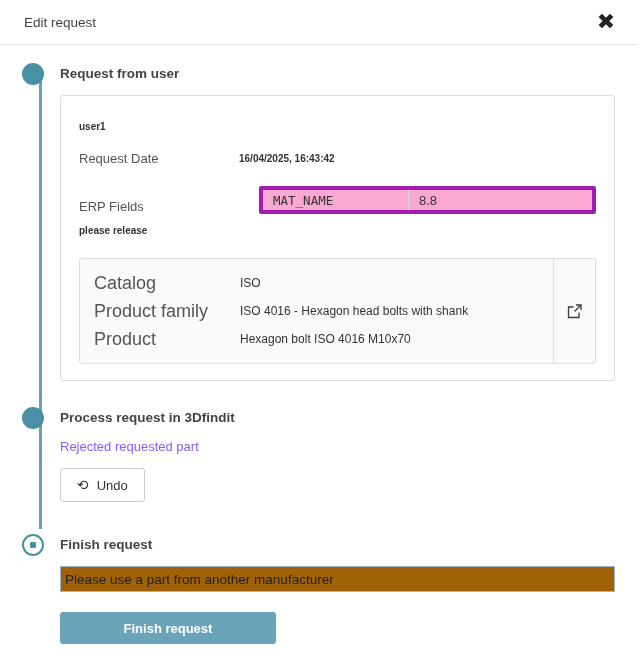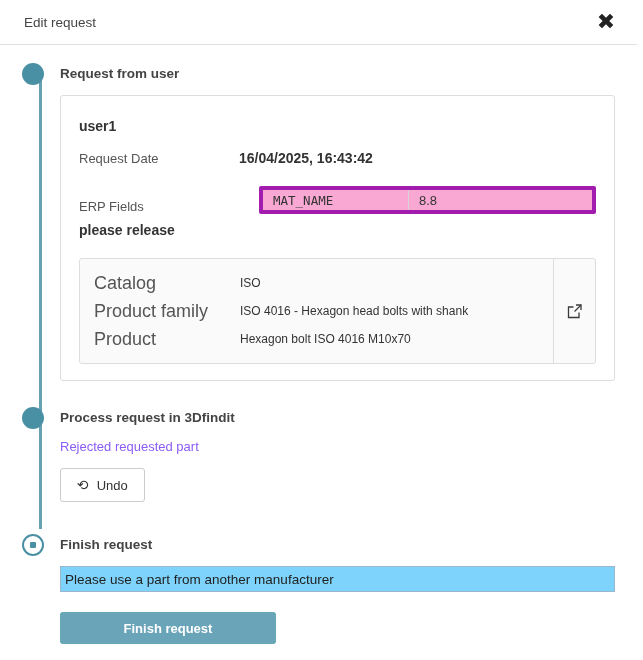--- a/index.html
+++ b/index.html
@@ -111,21 +111,21 @@
     align-items: center;
     min-height: 32px;
   }
   .field-label {
     width: 160px;
     font-size: 13px;
     color: #555555;
     flex: 0 0 160px;
   }
   .field-value {
-    font-size: 14px;
+    font-size: 10px;
     font-weight: bold;
     color: #333333;
   }
   .erp-row {
     display: flex;
     align-items: flex-end;
     min-height: 40px;
   }
   .erp-inputs {
     display: flex;
@@ -220,21 +220,21 @@
     font-size: 14px;
     font-family: "DejaVu Sans", sans-serif;
     display: inline-block;
     transform: scaleX(-1);
   }
   
   .finish-input {
     width: 100%;
     height: 26px;
     border: 1px solid #9bb7cc;
-    background: #7dd3fc;
+    background: #a16207;
     font-size: 13.5px;
     padding: 0 4px;
     color: #222222;
     outline: none;
     font-family: "Liberation Sans", sans-serif;
     margin-bottom: 20px;
   }
   .finish-btn {
     width: 216px;
     height: 32px;

